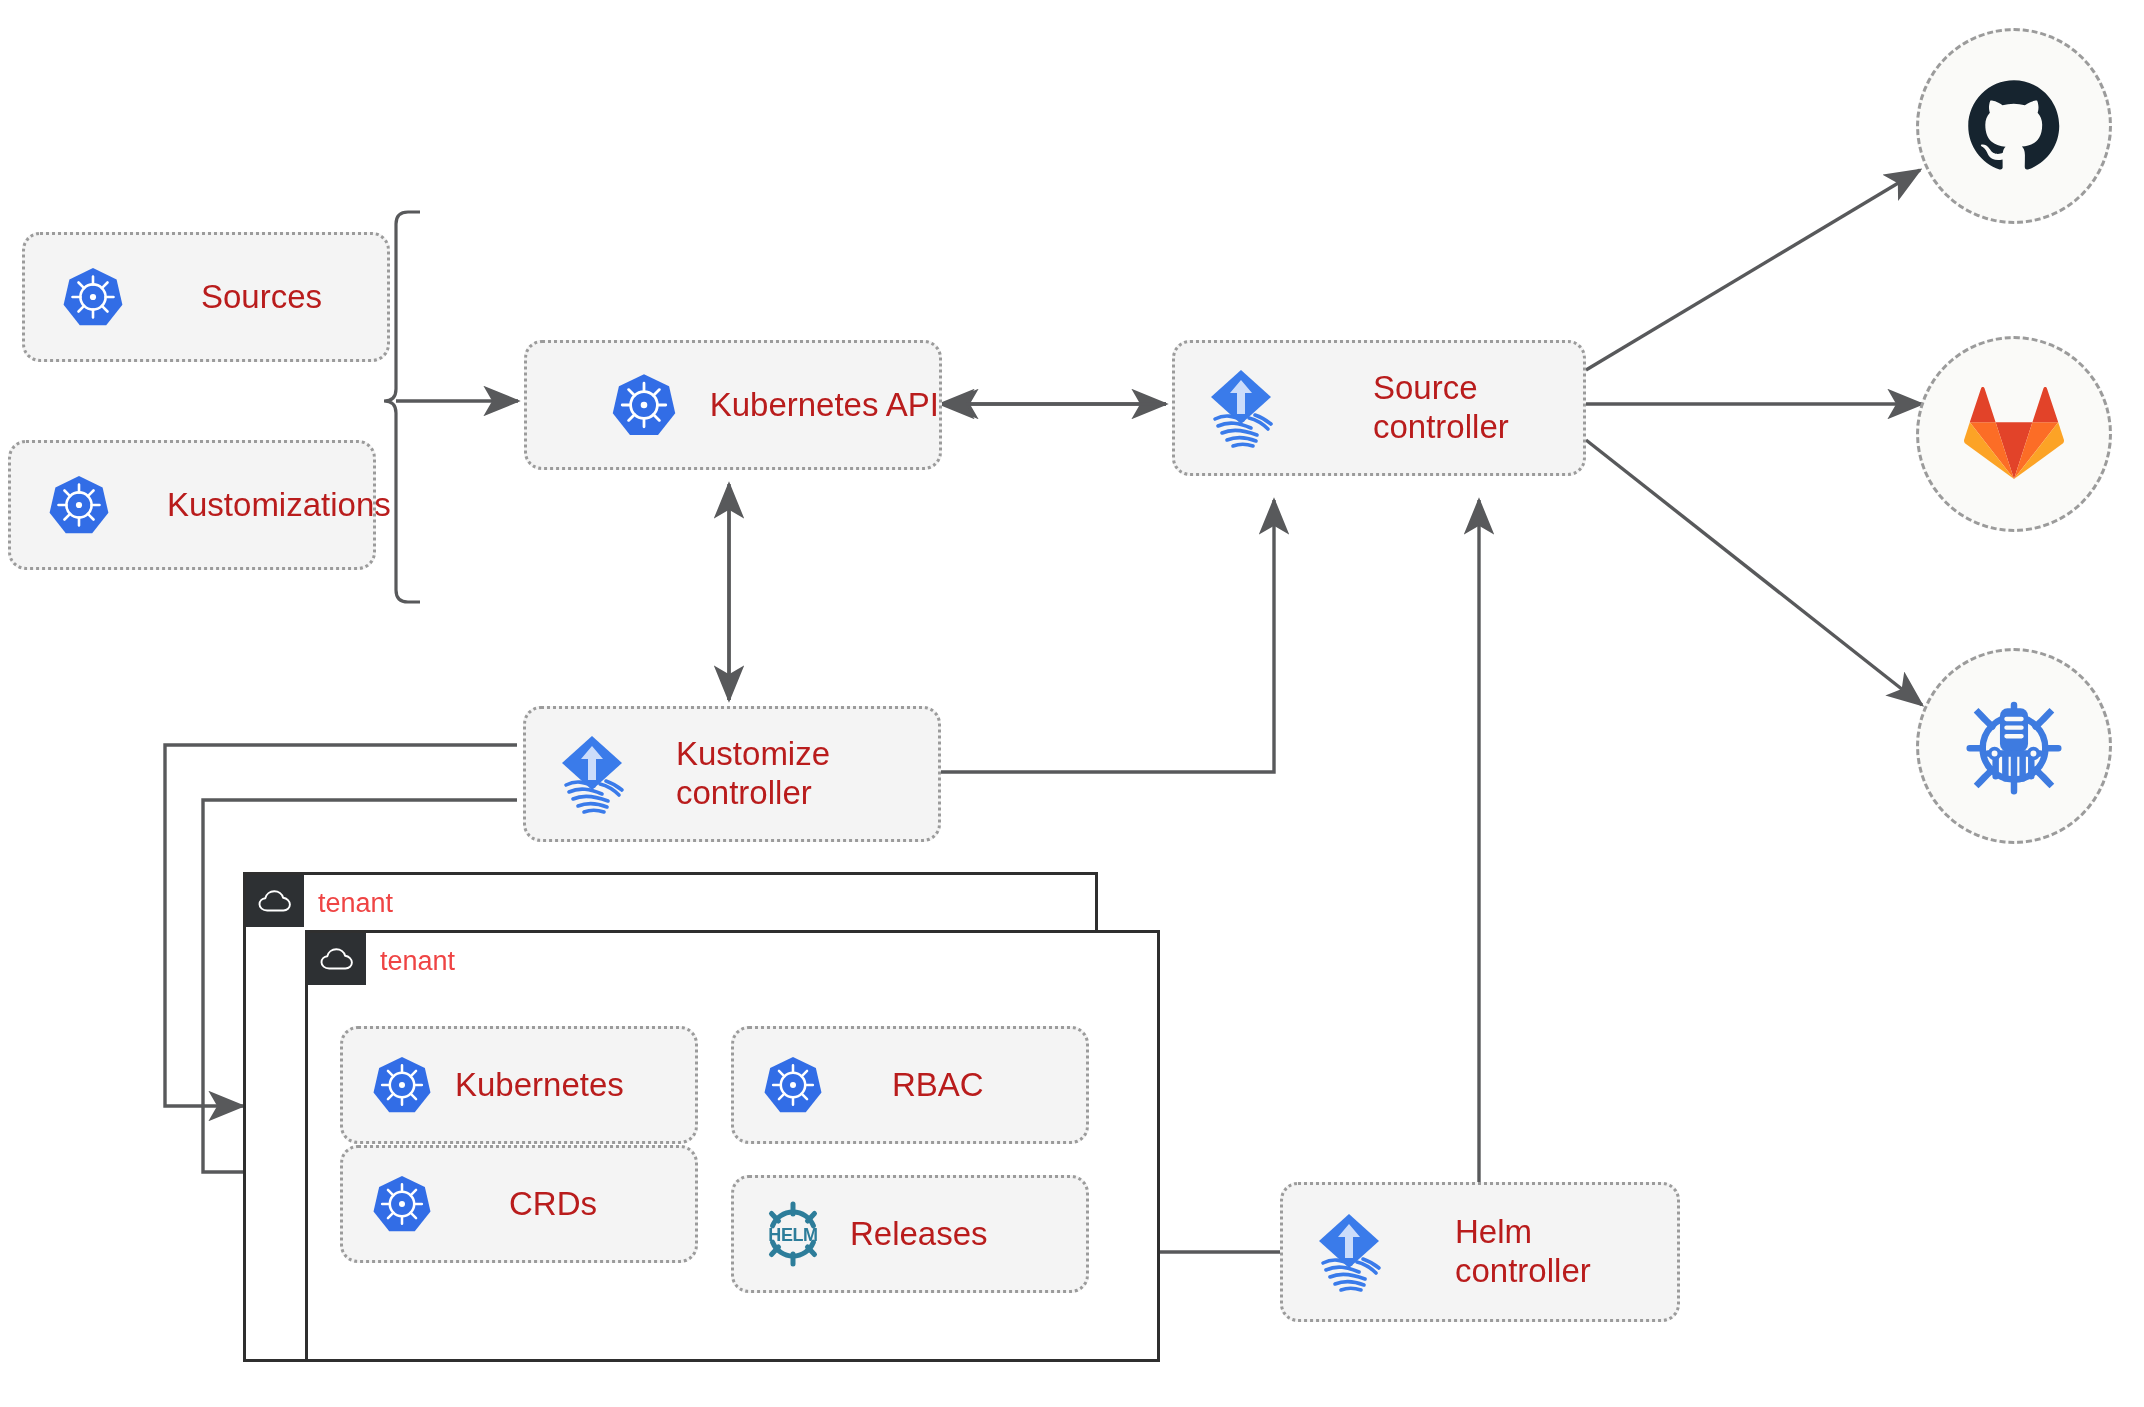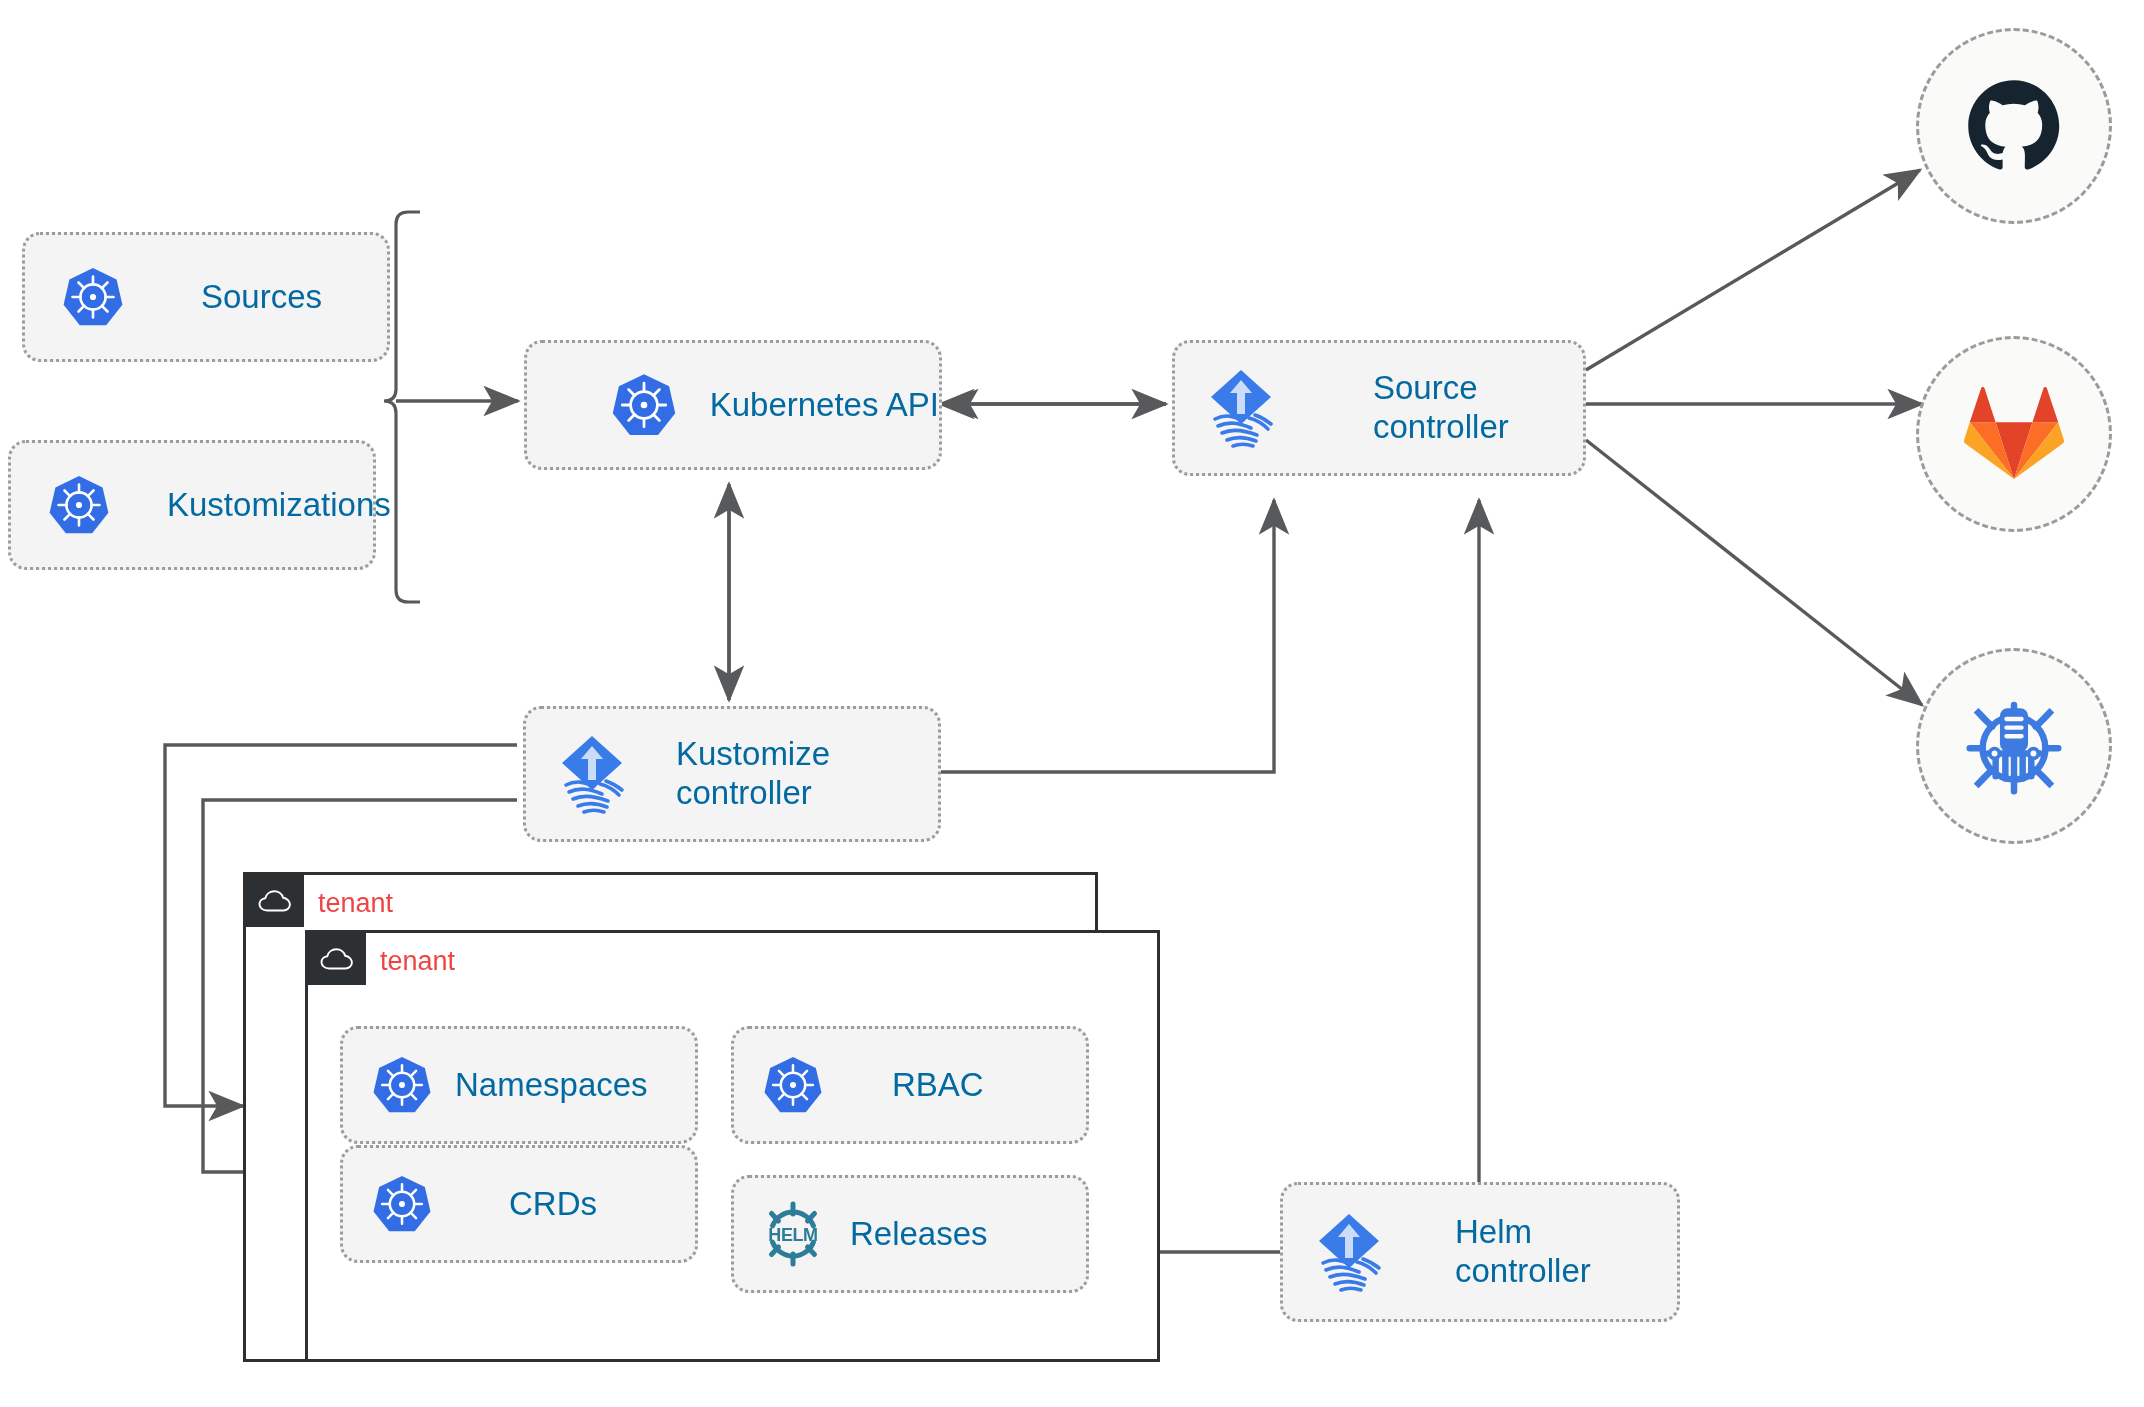--- a/index.html
+++ b/index.html
@@ -9,21 +9,21 @@
   
   .node{
     position:absolute;
     background:#f4f4f4;
     border:3px dotted #9b9b9b;
     border-radius:18px;
     display:flex;align-items:center;
     box-sizing:border-box;
   }
   .node .lbl{
-    color:#0369a1;
+    color:#b91c1c;
     font-size:33px;
     line-height:1.18;
     white-space:pre-line;
   }
 
   
   .circ{
     position:absolute;
     background:#fafaf8;
     border:3px dashed #9b9b9b;
@@ -227,21 +227,21 @@
   <div class="node" style="left:340px;top:1026px;width:358px;height:118px;padding-left:28px;">
     <svg class="ico" width="62" height="62" viewBox="0 0 64 64">
       <path d="M32,3 L55.6,14.4 L61.4,39.8 L45.2,60.2 L18.8,60.2 L2.6,39.8 L8.4,14.4 Z" fill="#326DE6"></path>
       <g fill="none" stroke="#fff" stroke-width="2.6" stroke-linecap="round">
         <circle cx="32" cy="32" r="12.6"></circle>
         <circle cx="32" cy="32" r="3.1" fill="#fff" stroke="none"></circle>
         <path d="M32,11.5 L32,19.4 M32,44.6 L32,52.5 M11.5,32 L19.4,32 M44.6,32 L52.5,32"></path>
         <path d="M17.5,17.5 L23.1,23.1 M40.9,40.9 L46.5,46.5 M46.5,17.5 L40.9,23.1 M23.1,40.9 L17.5,46.5"></path>
       </g>
     </svg>
-    <span class="lbl" style="margin-left:22px;">Namespaces</span>
+    <span class="lbl" style="margin-left:22px;">Kubernetes</span>
   </div>
 
   <div class="node" style="left:731px;top:1026px;width:358px;height:118px;padding-left:28px;">
     <svg class="ico" width="62" height="62" viewBox="0 0 64 64">
       <path d="M32,3 L55.6,14.4 L61.4,39.8 L45.2,60.2 L18.8,60.2 L2.6,39.8 L8.4,14.4 Z" fill="#326DE6"></path>
       <g fill="none" stroke="#fff" stroke-width="2.6" stroke-linecap="round">
         <circle cx="32" cy="32" r="12.6"></circle>
         <circle cx="32" cy="32" r="3.1" fill="#fff" stroke="none"></circle>
         <path d="M32,11.5 L32,19.4 M32,44.6 L32,52.5 M11.5,32 L19.4,32 M44.6,32 L52.5,32"></path>
         <path d="M17.5,17.5 L23.1,23.1 M40.9,40.9 L46.5,46.5 M46.5,17.5 L40.9,23.1 M23.1,40.9 L17.5,46.5"></path>

